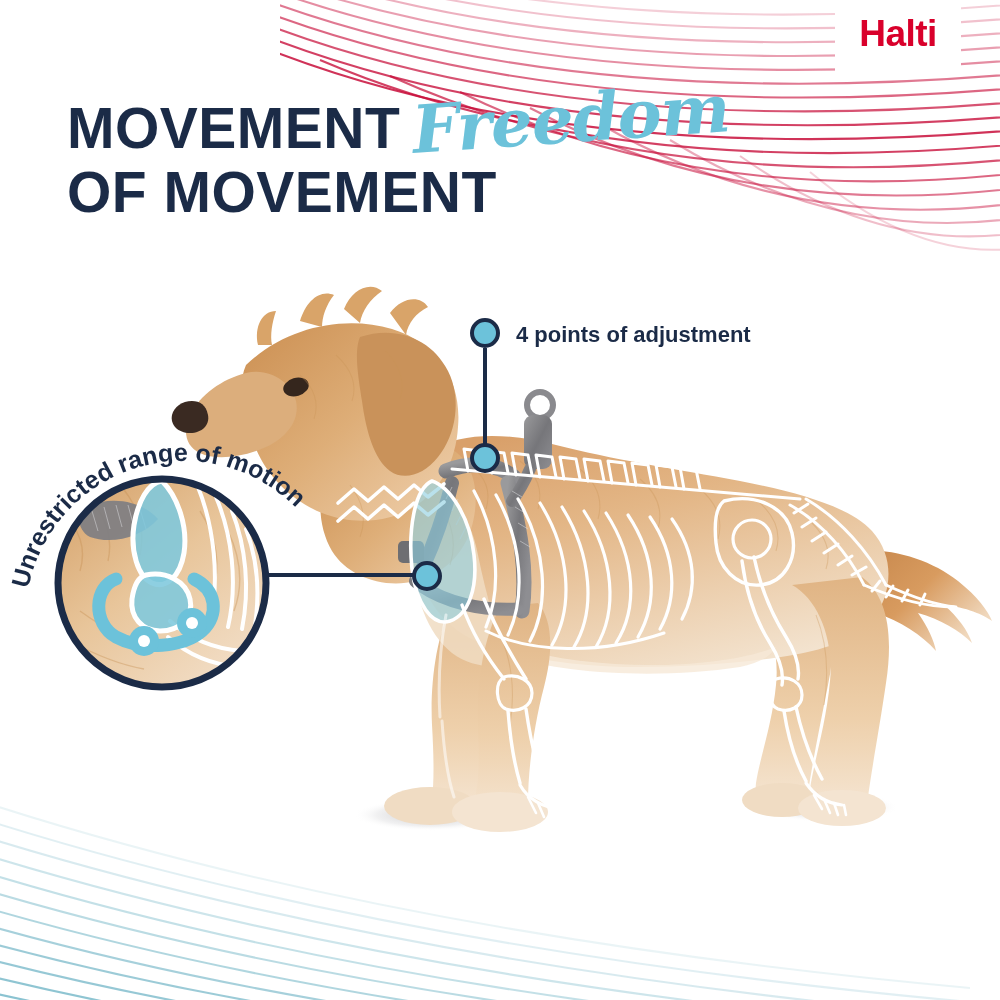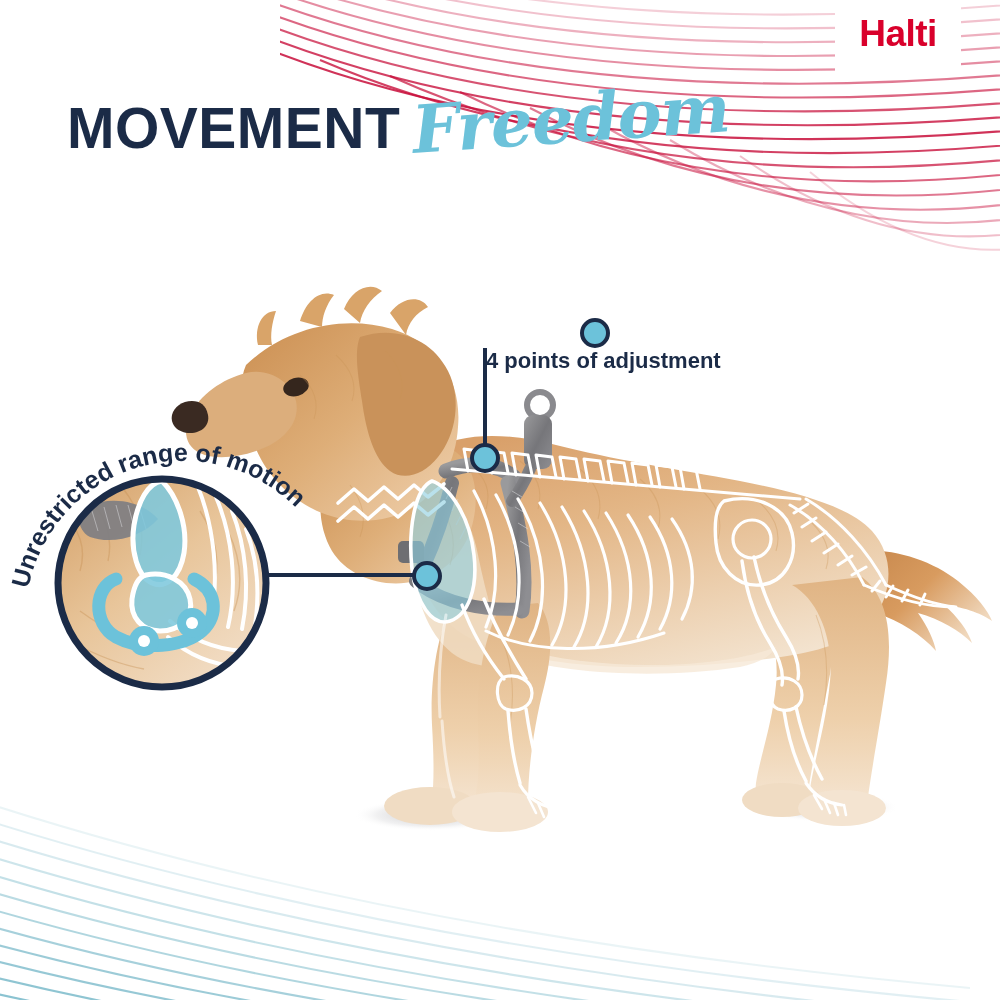--- a/index.html
+++ b/index.html
@@ -25,21 +25,21 @@
   .hl-script{color:#6cc2da;font-size:66px;font-style:italic;font-weight:bold;
              font-family:"DejaVu Serif",serif;letter-spacing:-1px;
              transform:rotate(-4deg);display:inline-block;margin-left:12px;
              position:relative;top:-6px;}
 
   
   #photo{position:absolute;left:0;top:255px;width:1000px;height:640px;z-index:10;}
 
   
   #callout-points{position:absolute;left:470px;top:318px;z-index:35;
-                  display:flex;align-items:center;flex-direction:column;}
+                  display:flex;align-items:flex-end;}
   .dot{width:30px;height:30px;border-radius:50%;background:#6cc2da;
        border:4px solid #1b2b47;box-sizing:border-box;flex:0 0 auto;}
   #callout-points .label{margin-left:16px;color:#1b2b47;font-size:22px;font-weight:bold;
                          white-space:nowrap;font-family:"Liberation Sans",sans-serif;}
   #leader-vert{position:absolute;left:483px;top:348px;width:4px;height:110px;
                background:#1b2b47;z-index:33;}
   #dot-harness{position:absolute;left:470px;top:443px;z-index:35;}
 
   
   #magnifier{position:absolute;left:50px;top:471px;width:225px;height:225px;z-index:34;}
@@ -97,20 +97,21 @@
       <path d="M -20 310 Q 260 356 600 362" opacity="0.58"></path>
     </g>
   </svg>
 
   <div id="logo-box">
     <span id="logo-text">Halti</span>
   </div>
 
   <div id="headline">
     <div class="hl-line"><span>MOVEMENT</span><span class="hl-script">Freedom</span></div>
+    <div class="hl-line">OF MOVEMENT</div>
   </div>
 
   <svg id="photo" viewBox="0 0 1000 640">
     <defs>
       <linearGradient id="fur" x1="0" y1="0" x2="0.35" y2="1">
         <stop offset="0%" stop-color="#e8b municipality"></stop>
       </linearGradient>
       <linearGradient id="furMain" x1="0.2" y1="0" x2="0.7" y2="1">
         <stop offset="0%" stop-color="#d9a06a"></stop>
         <stop offset="35%" stop-color="#e3b686"></stop>

